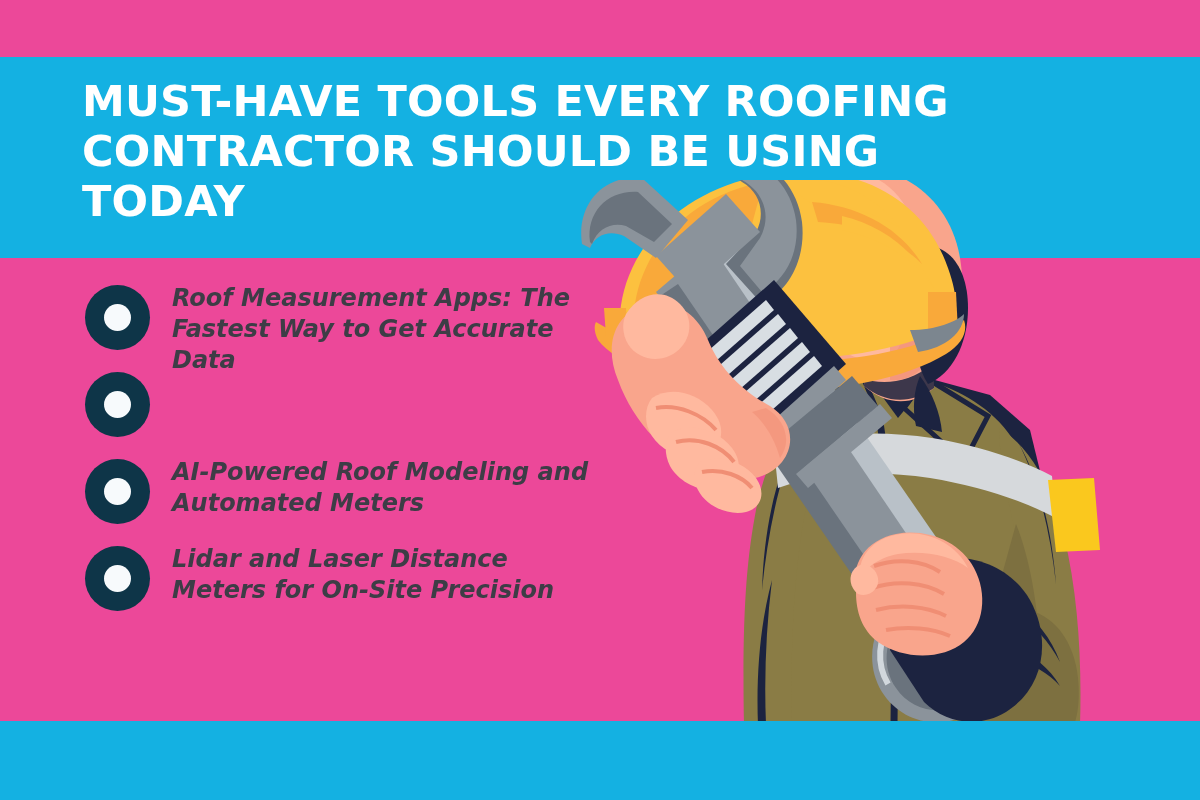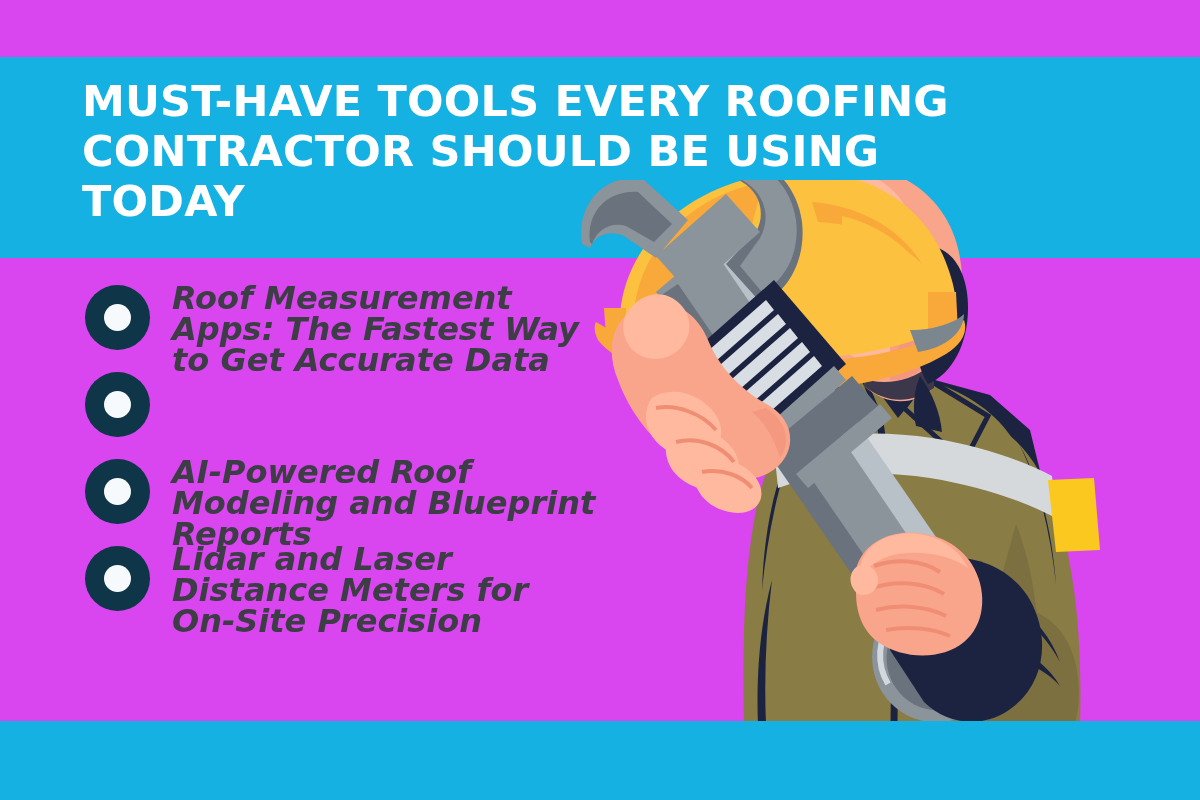--- a/index.html
+++ b/index.html
@@ -1,21 +1,21 @@
 <!DOCTYPE html>
 <html><head>
 <meta charset="utf-8">
 <style>
   html,body{margin:0;padding:0;}
   body{
     width:1200px;height:800px;overflow:hidden;
     font-family:"DejaVu Sans","Liberation Sans",sans-serif;
     background:#b3dcec;
   }
-  #infographic{position:relative;width:1200px;height:800px;background:#d946ef;overflow:hidden;}
+  #infographic{position:relative;width:1200px;height:800px;background:#ec4899;overflow:hidden;}
 
   
   .band-top{position:absolute;left:0;top:57px;width:1200px;height:201px;background:#14b1e2;}
   .band-bottom{position:absolute;left:0;top:721px;width:1200px;height:79px;background:#14b1e2;}
 
   
   .headline{
     position:absolute;left:82px;top:76px;width:960px;
     color:#ffffff;font-size:43px;line-height:50px;
     font-weight:800;letter-spacing:.2px;text-transform:uppercase;
@@ -29,21 +29,21 @@
   .bullet-mark{
     position:absolute;left:0;top:0;width:65px;height:65px;border-radius:50%;
     background:#0e3548;
   }
   .bullet-mark .dot{
     position:absolute;left:19px;top:19px;width:27px;height:27px;border-radius:50%;
     background:#f7fafc;
   }
   .bullet-text{
     position:absolute;left:87px;top:-2px;width:430px;
-    color:#3d3d46;font-size:32px;line-height:31px;
+    color:#3d3d46;font-size:24px;line-height:31px;
     font-weight:700;font-style:italic;
     font-family:"DejaVu Sans","Liberation Sans",sans-serif;
   }
 
   
   .worker{position:absolute;left:560px;top:180px;width:640px;height:545px;}
   .worker svg{display:block;}
 </style>
 </head>
 <body>
@@ -70,21 +70,21 @@
     <div class="bullet-row">
       <div class="bullet-mark">
           <div class="dot"></div>
         </div>
     </div>
 
     <div class="bullet-row">
       <div class="bullet-mark">
           <div class="dot"></div>
         </div>
-      <div class="bullet-text">AI-Powered Roof Modeling and Blueprint Reports</div>
+      <div class="bullet-text">AI-Powered Roof Modeling and Automated Meters</div>
     </div>
 
     <div class="bullet-row">
       <div class="bullet-mark">
           <div class="dot"></div>
         </div>
       <div class="bullet-text">Lidar and Laser Distance Meters for On-Site Precision</div>
     </div>
 
 

